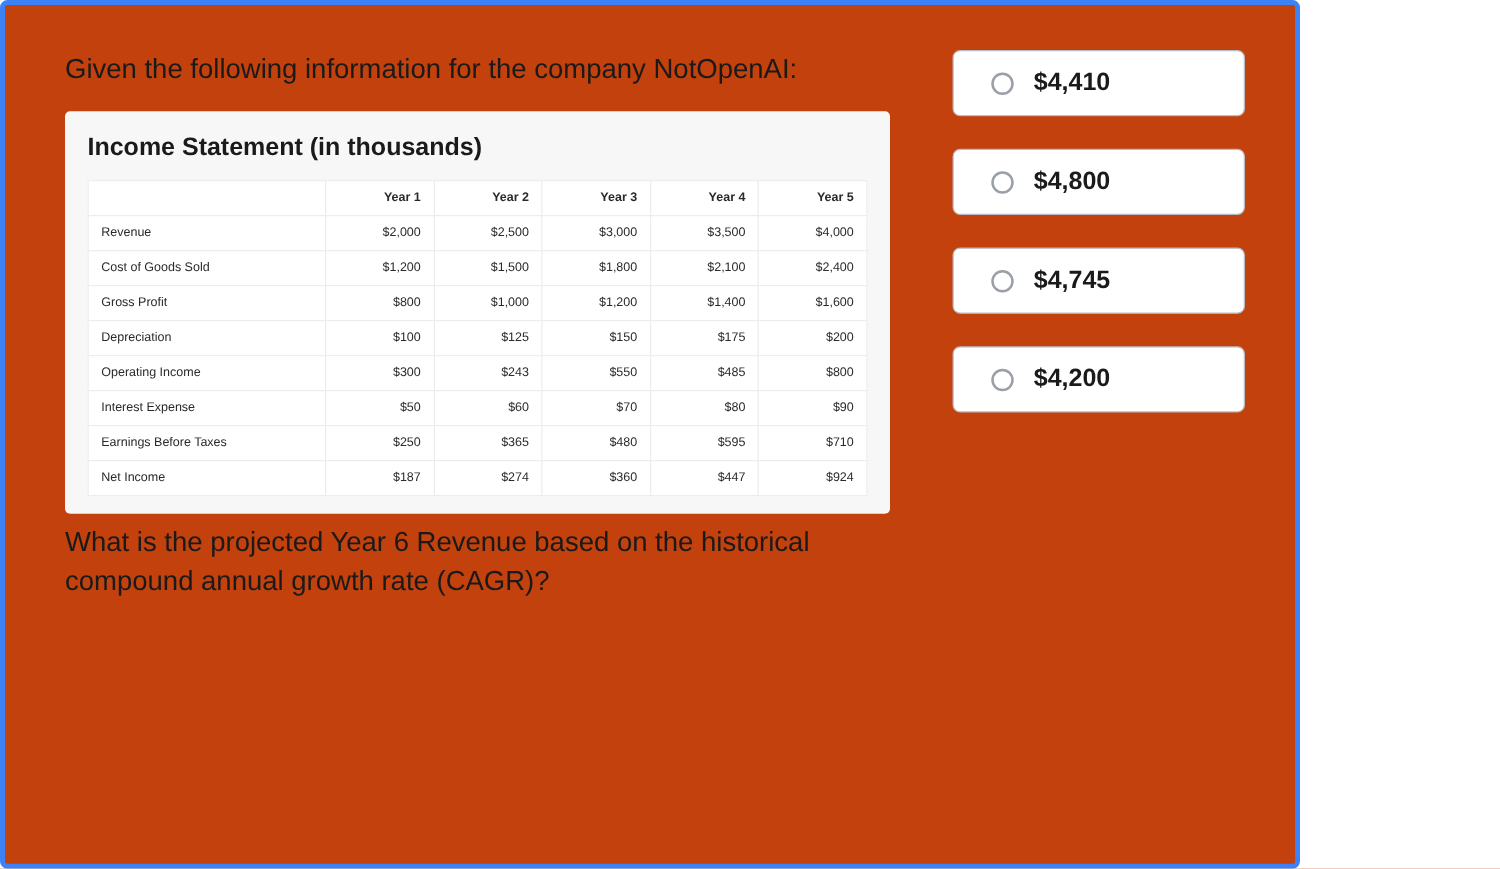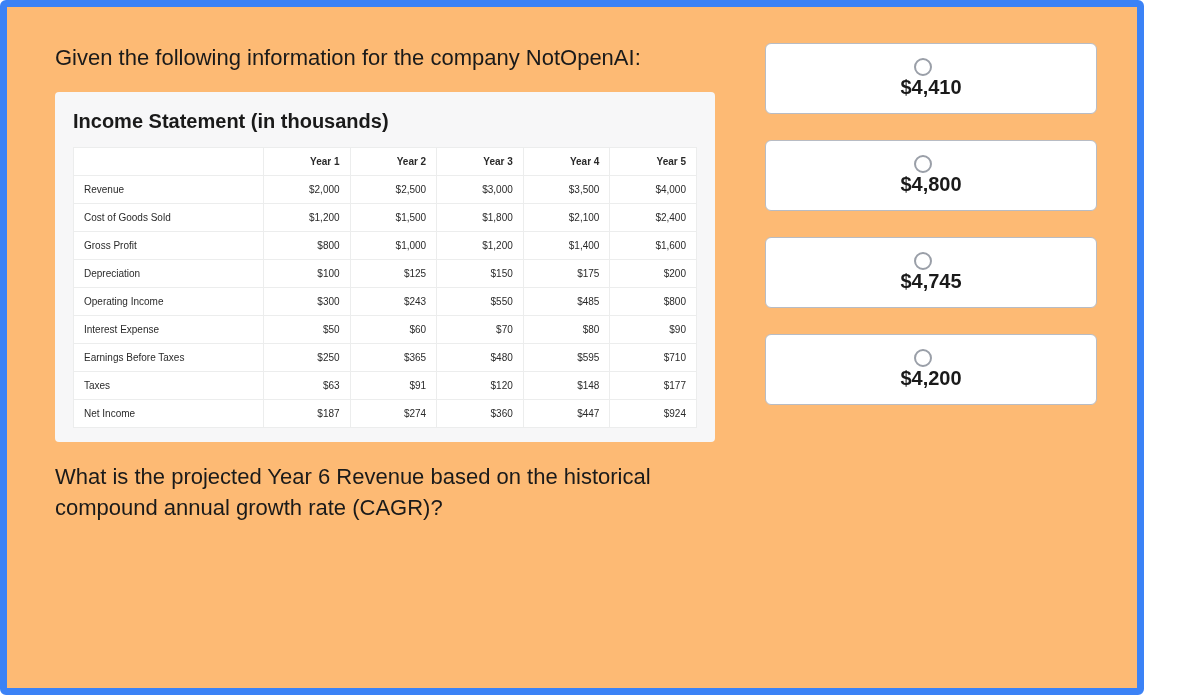--- a/index.html
+++ b/index.html
@@ -6,25 +6,25 @@
       box-sizing: border-box;
       margin: 0;
       padding: 0;
     }
     body {
       font-family: -apple-system, BlinkMacSystemFont, "Segoe UI", Helvetica, Arial, sans-serif;
       background: #fff;
       padding: 0;
     }
     .outer-frame {
-      width: 1144px;
+      width: 1040px;
       height: 695px;
-      border: 7px solid #3b82f6;
+      border: 4px solid #3b82f6;
       border-radius: 6px;
-      background: #fdba74;
+      background: #c2410c;
       position: relative;
     }
     .content-wrapper {
       display: flex;
       padding: 36px 40px 30px 48px;
       height: 100%;
       gap: 50px;
     }
     .left-col {
       flex: 0 0 660px;
@@ -35,21 +35,21 @@
     }
     .prompt-text {
       font-size: 22px;
       color: #1a1a1a;
       margin-bottom: 18px;
       line-height: 1.4;
     }
     .question-text {
       font-size: 22px;
       color: #1a1a1a;
-      margin-top: 20px;
+      margin-top: 8px;
       line-height: 1.4;
     }
     .table-container {
       background: #f7f7f8;
       border-radius: 4px;
       padding: 18px 18px 14px 18px;
     }
     .table-title {
       font-size: 20px;
       font-weight: 700;
@@ -81,21 +81,20 @@
     }
     .answer-option {
       display: flex;
       align-items: center;
       border: 1px solid #b8bcc4;
       border-radius: 6px;
       padding: 14px 30px;
       margin-bottom: 26px;
       cursor: pointer;
       background: #fff;
-      flex-direction: column;
     }
     .radio-circle {
       width: 18px;
       height: 18px;
       border: 2px solid #9a9fa8;
       border-radius: 50%;
       margin-right: 16px;
       flex-shrink: 0;
     }
     .answer-label {
@@ -176,28 +175,20 @@
               </tr>
               <tr>
                 <td>Earnings Before Taxes</td>
                 <td>$250</td>
                 <td>$365</td>
                 <td>$480</td>
                 <td>$595</td>
                 <td>$710</td>
               </tr>
               <tr>
-                <td>Taxes</td>
-                <td>$63</td>
-                <td>$91</td>
-                <td>$120</td>
-                <td>$148</td>
-                <td>$177</td>
-              </tr>
-              <tr>
                 <td>Net Income</td>
                 <td>$187</td>
                 <td>$274</td>
                 <td>$360</td>
                 <td>$447</td>
                 <td>$924</td>
               </tr>
             </tbody>
         </table>
       </div>

